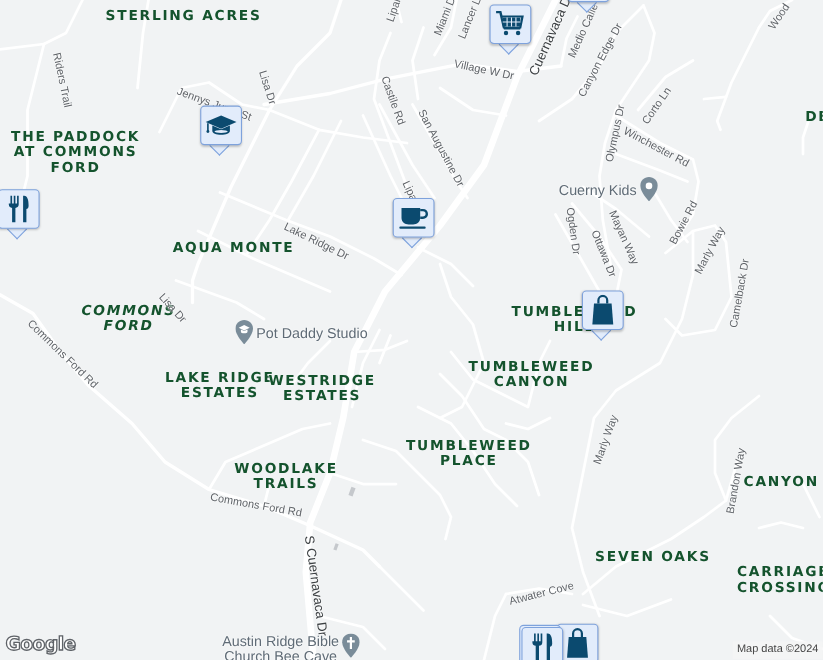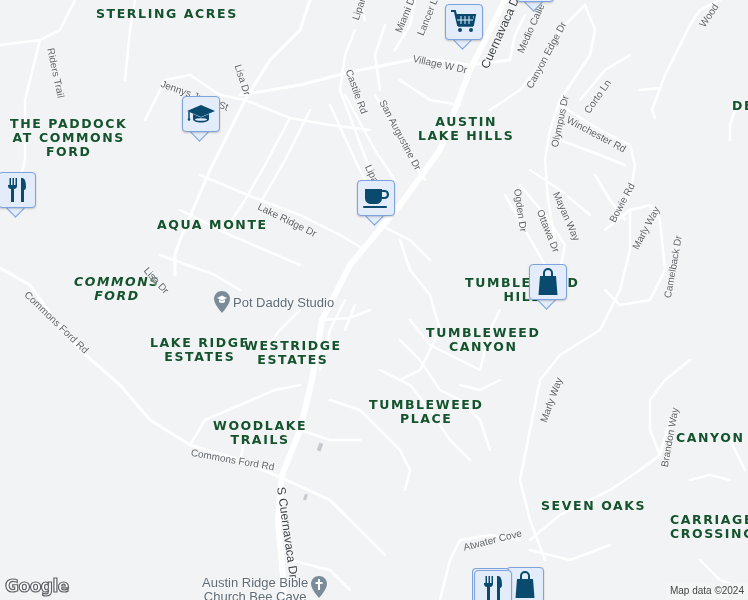--- a/index.html
+++ b/index.html
@@ -114,24 +114,20 @@
       <rect x="318" y="443" width="4" height="8" transform="rotate(20 320 447)"></rect>
       <rect x="304" y="494" width="3" height="6" transform="rotate(20 305 497)"></rect>
     </g>
   </svg>
 
   <div class="area-label" style="left:96px;top:7px;"><span>STERLING ACRES</span></div>
   <div class="area-label" style="left:10px;top:117px;">
     <div>THE PADDOCK</div>
       <div>AT COMMONS</div>
       <div>FORD</div>
-  </div>
-  <div class="area-label" style="left:418px;top:115px;">
-    <div>AUSTIN</div>
-      <div>LAKE HILLS</div>
   </div>
   <div class="area-label" style="left:157px;top:218px;"><span>AQUA MONTE</span></div>
   <div class="area-label" style="left:74px;top:275px;font-style:italic;">
     <div>COMMONS</div>
       <div>FORD</div>
   </div>
   <div class="area-label" style="left:465px;top:276px;">
     <div>TUMBLEWEED</div>
       <div>HILL</div>
   </div>
@@ -188,20 +184,27 @@
   <div class="street-label" style="left:607px;top:219px;transform:rotate(-62deg);">Bowie Rd</div>
   <div class="street-label" style="left:630px;top:246px;transform:rotate(-62deg);">Marly Way</div>
   <div class="street-label" style="left:662px;top:297px;transform:rotate(-80deg);">Camelback Dr</div>
   <div class="street-label" style="left:538px;top:420px;transform:rotate(-70deg);">Marly Way</div>
   <div class="street-label" style="left:659px;top:466px;transform:rotate(-80deg);">Brandon Way</div>
   <div class="street-label" style="left:192px;top:447px;transform:rotate(10deg);">Commons Ford Rd</div>
   <div class="street-label major" style="left:288px;top:486px;transform:rotate(82deg);">S Cuernavaca Dr</div>
   <div class="street-label" style="left:462px;top:542px;transform:rotate(-14deg);">Atwater Cove</div>
   <div class="street-label" style="left:373px;top:163px;transform:rotate(65deg);">Lipan</div>
 
+  <div class="poi" style="left:508px;top:161px;">
+    <span class="poi-text">Cuerny Kids</span>
+    <svg class="pin" viewBox="0 0 16 22" width="16" height="22">
+        <path d="M8 0C3.6 0 0 3.5 0 7.8 0 13.5 8 22 8 22s8-8.5 8-14.2C16 3.5 12.4 0 8 0z" fill="#7a8c99"></path>
+        <circle cx="8" cy="8" r="3" fill="#fff"></circle>
+      </svg>
+  </div>
 
 
   <div class="poi" style="left:214px;top:291px;flex-direction:row;">
     <svg class="pin" viewBox="0 0 16 22" width="16" height="22">
         <path d="M8 0C3.6 0 0 3.5 0 7.8 0 13.5 8 22 8 22s8-8.5 8-14.2C16 3.5 12.4 0 8 0z" fill="#7a8c99"></path>
         <path d="M3 7l5-2.5L13 7 8 9.5z" fill="#fff"></path>
         <path d="M5 8.5v2c0 .8 1.3 1.5 3 1.5s3-.7 3-1.5v-2L8 10z" fill="#fff"></path>
       </svg>
     <span class="poi-text">Pot Daddy Studio</span>
   </div>

